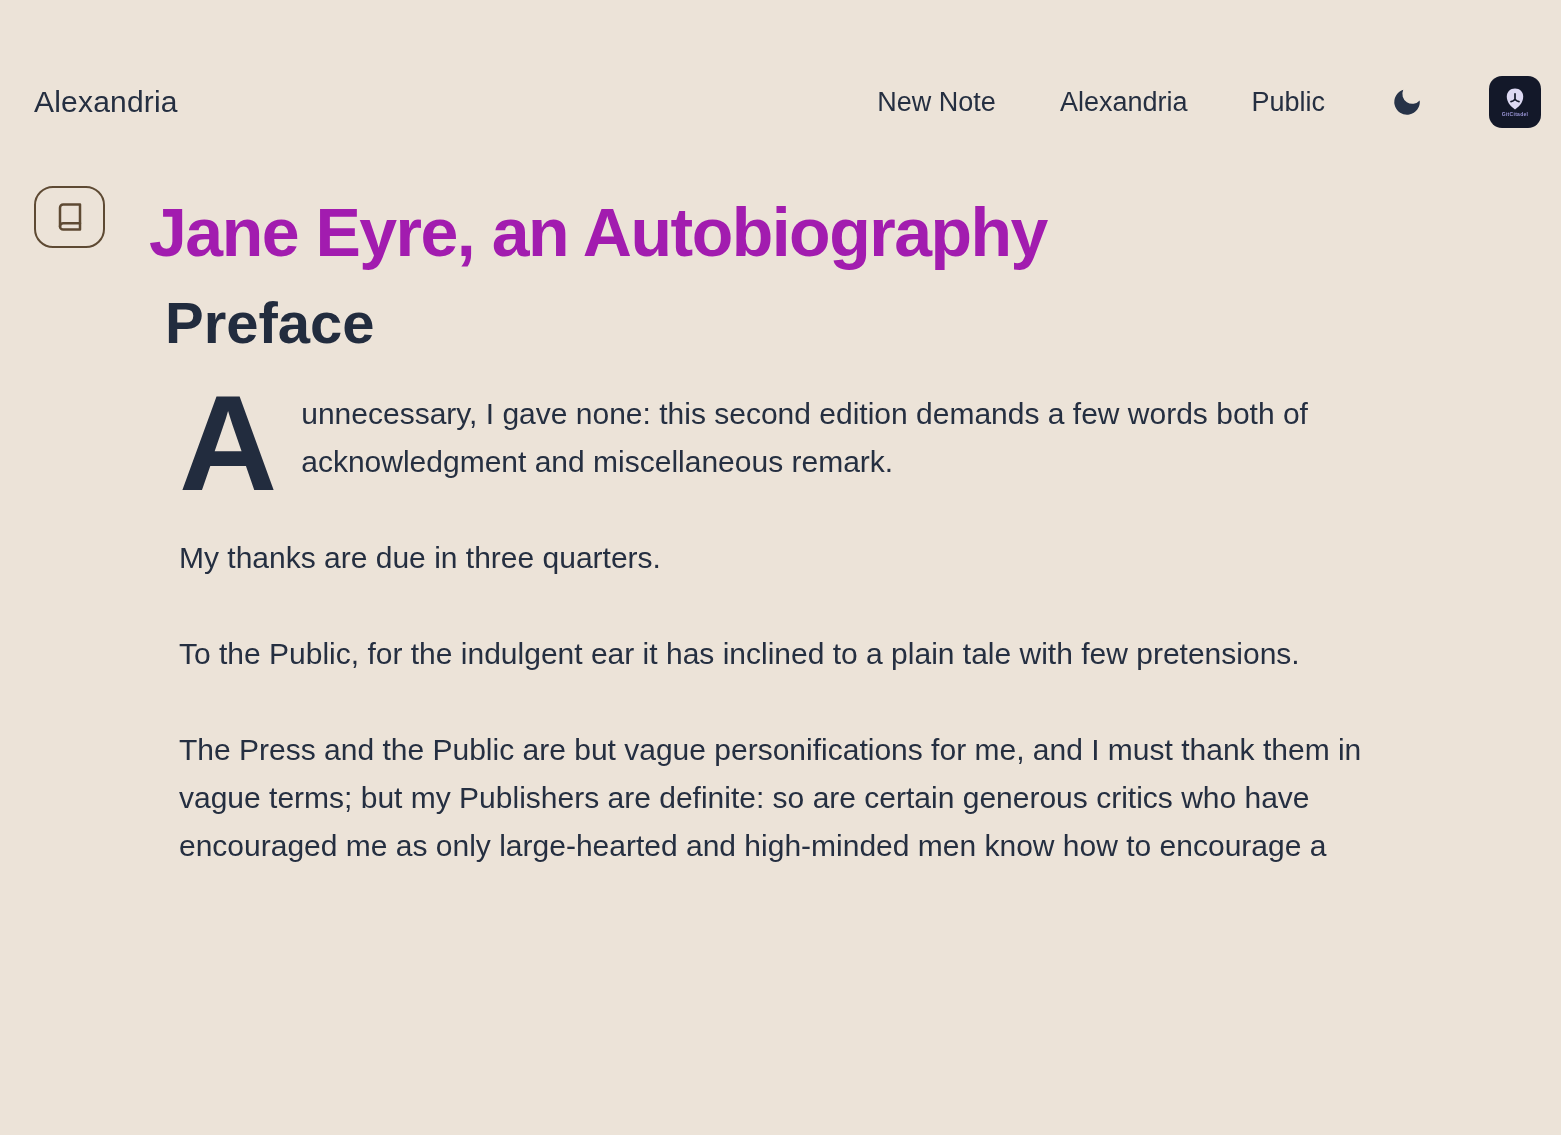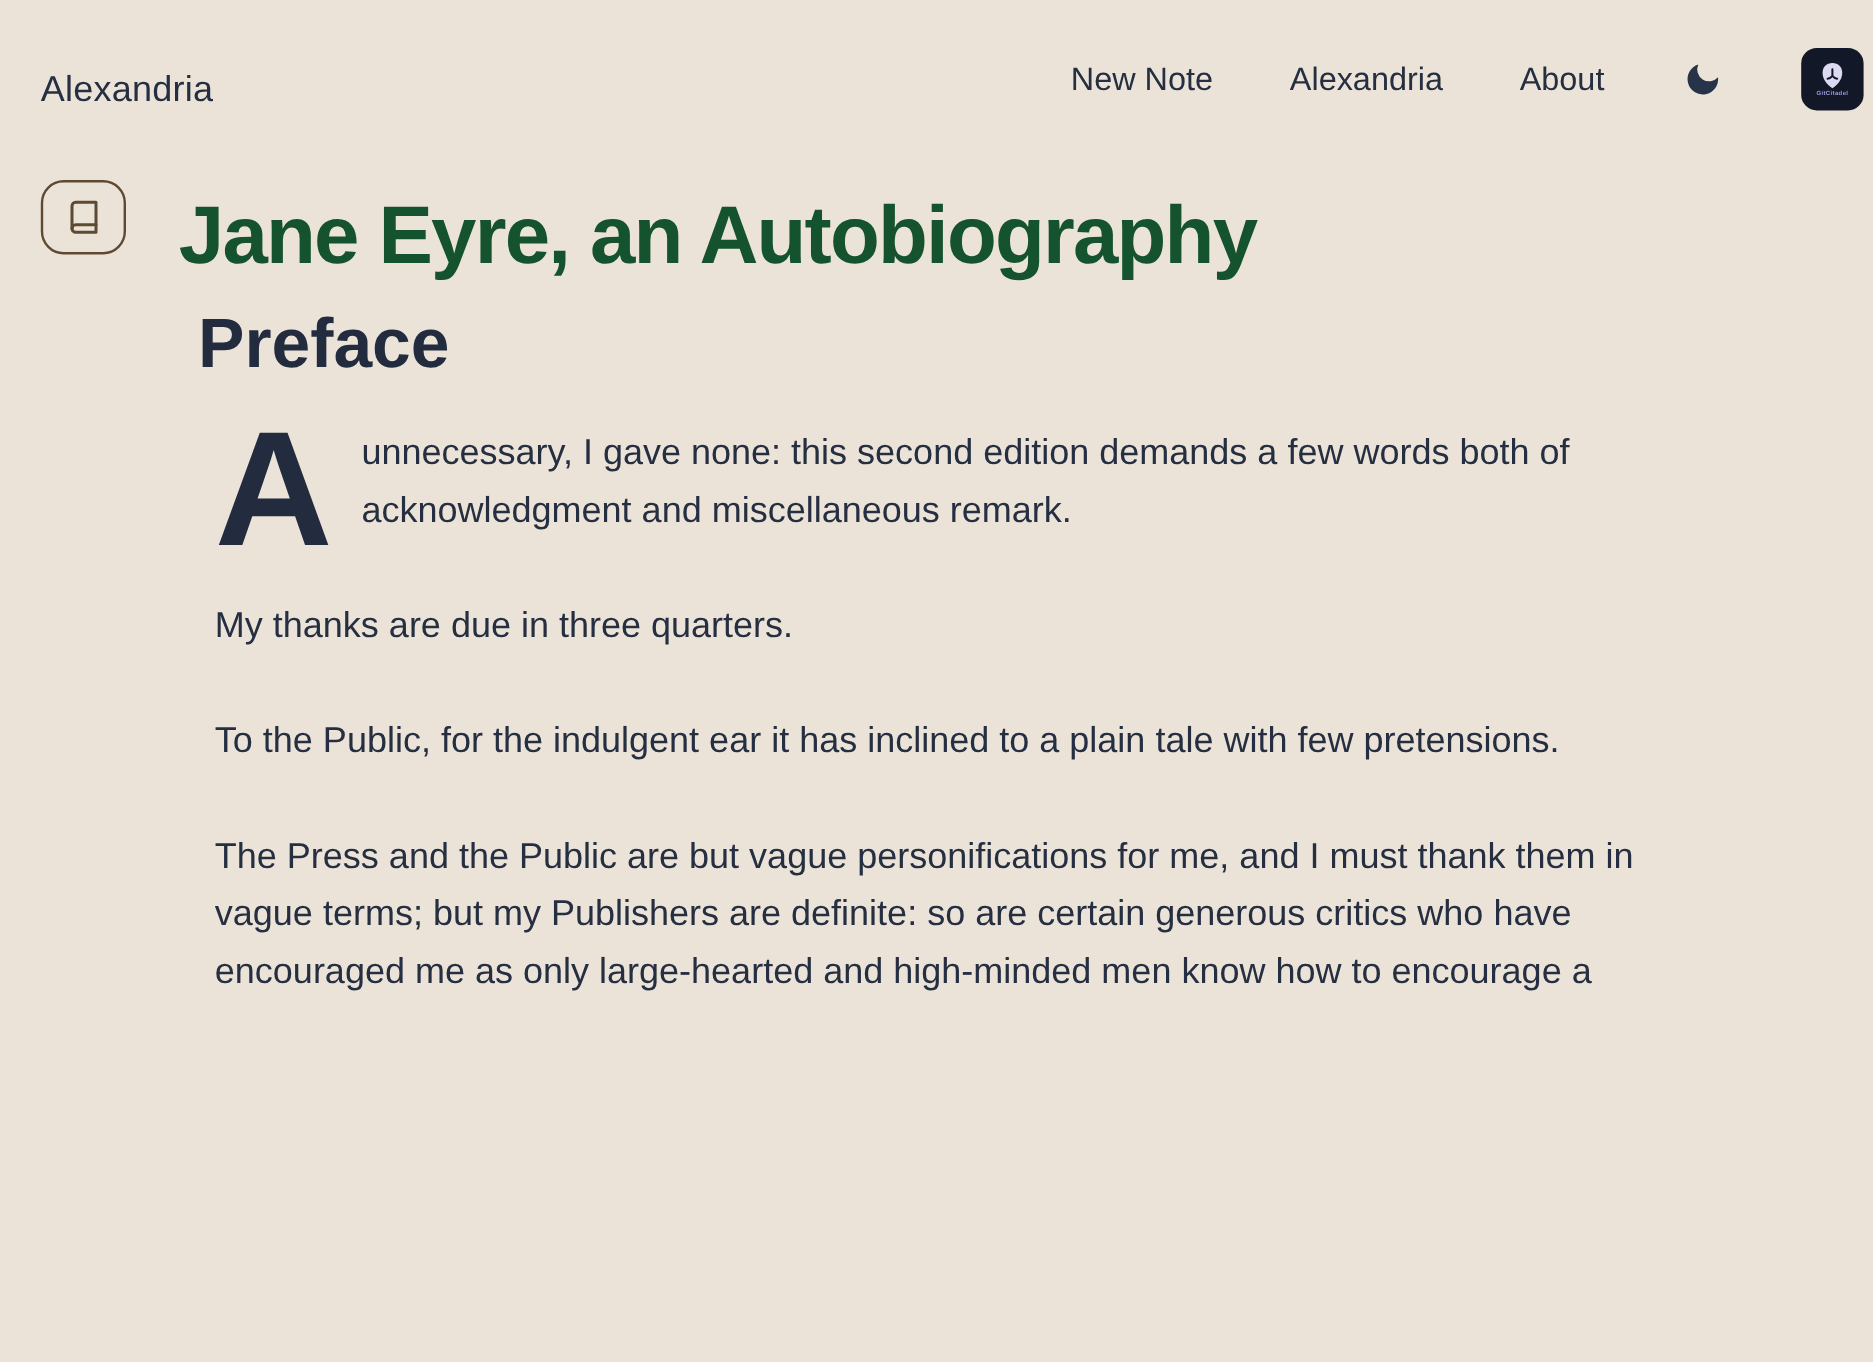--- a/index.html
+++ b/index.html
@@ -6,22 +6,23 @@
   html, body { margin: 0; padding: 0; }
   body {
     width: 1561px; height: 1135px; overflow: hidden;
     background: #ece3d8;
     color: #252f41;
     font-family: "Liberation Sans", sans-serif;
   }
 
   
   header {
-    display: flex; align-items: flex-end; justify-content: space-between;
-    padding: 40px 8px 0 34px;
+    display: flex; align-items: center; justify-content: space-between;
+    padding: 40px 20px 0 34px;
+    margin-top: 36px;
   }
   .brand {
     font-size: 30px; color: #252f41; text-decoration: none; cursor: pointer;
     letter-spacing: 0.2px;
   }
   nav { display: flex; align-items: center; gap: 64px; }
   nav a {
     font-size: 27px; color: #252f41; text-decoration: none; cursor: pointer;
   }
   .theme-toggle {
@@ -47,21 +48,21 @@
   }
   .book-badge {
     width: 71px; height: 62px; flex: 0 0 auto;
     border: 2px solid #5e4a33; border-radius: 19px;
     display: flex; align-items: center; justify-content: center;
   }
   .book-badge svg { width: 30px; height: 30px; }
   h1 {
     margin: 12px 0 0 0;
     font-size: 68px; line-height: 1; font-weight: 700;
-    letter-spacing: -1.5px; color: #14532d;
+    letter-spacing: -1.5px; color: #a21caf;
   }
   h2 {
     margin: 25px 0 0 165px;
     font-size: 58px; line-height: 64px; font-weight: 700;
     color: #222c3e;
   }
 
   
   article {
     margin: 35px 0 0 179px;
@@ -83,21 +84,21 @@
   }
 </style>
 </head>
 <body>
 
 <header>
   <a class="brand">Alexandria</a>
   <nav>
     <a>New Note</a>
     <a>Alexandria</a>
-    <a>About</a>
+    <a>Public</a>
     <button class="theme-toggle">
       <span style="display:flex">
         <svg viewBox="0 0 24 24" width="34" height="34" style="transform:rotate(-12deg)">
           <path d="M21 12.79A9 9 0 1 1 11.21 3 7 7 0 0 0 21 12.79z" fill="#273348"></path>
         </svg>
       </span>
     </button>
     <div class="avatar">
       <span style="display:flex">
         <svg viewBox="0 0 24 24" width="24" height="24">

